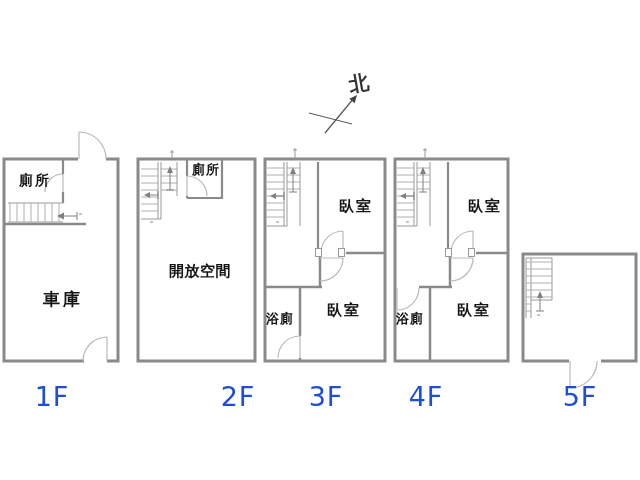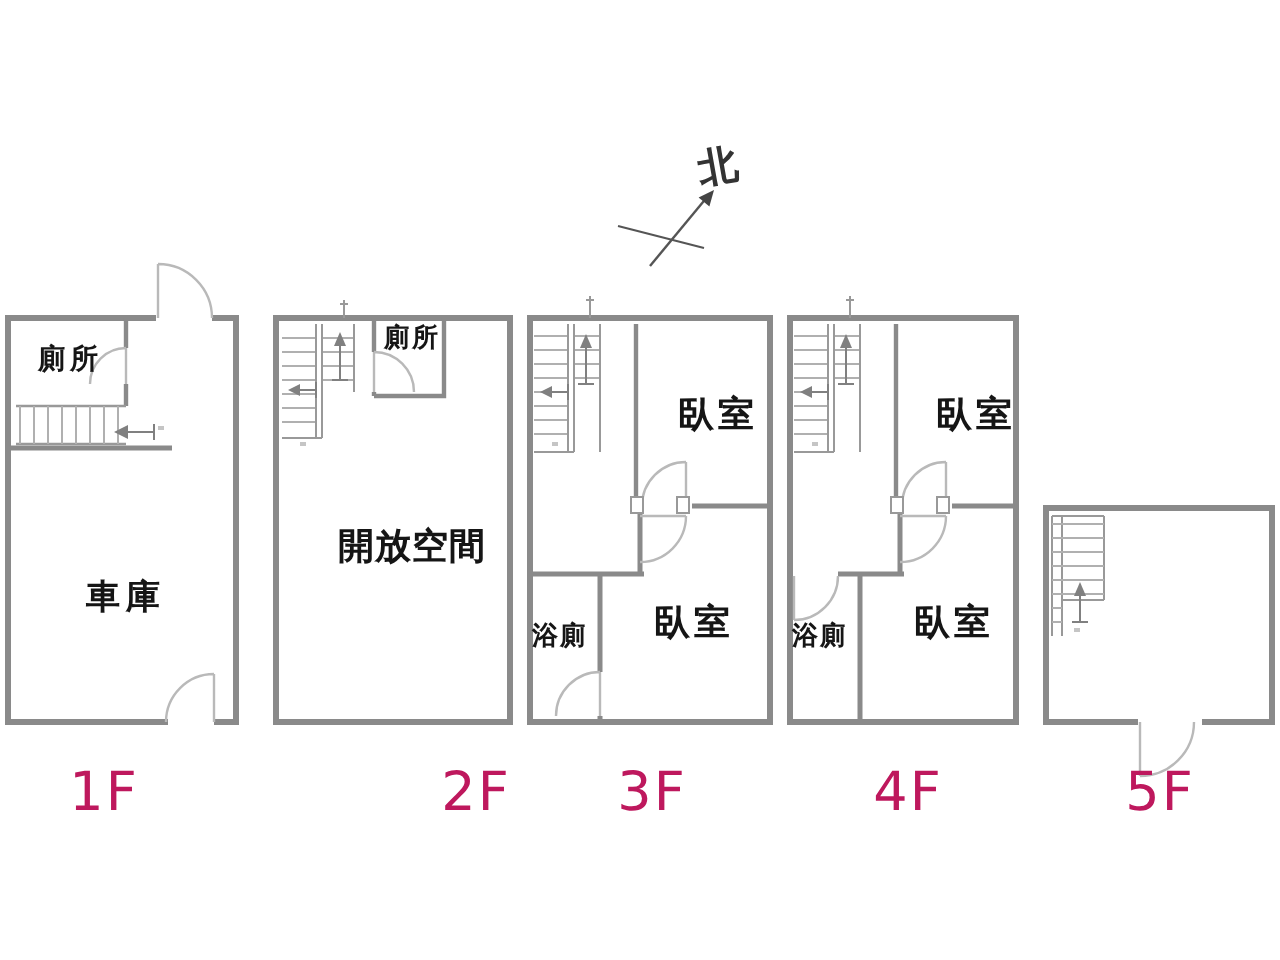--- a/index.html
+++ b/index.html
@@ -1,23 +1,23 @@
 <!DOCTYPE html>
 <html><head>
 <meta charset="utf-8">
 <style>
   html,body{margin:0;padding:0;background:#ffffff;}
   body{width:640px;height:480px;position:relative;overflow:hidden;
        font-family:"DejaVu Sans","Liberation Sans",sans-serif;}
   #stage{position:absolute;left:0;top:0;width:640px;height:480px;background:#fff;}
   #plan-svg{position:absolute;left:0;top:0;z-index:1;}
   .lbl{position:absolute;z-index:3;color:#151515;white-space:nowrap;line-height:1;}
-  .room{font-size:18px;font-weight:600;letter-spacing:2px;}
+  .room{font-size:15px;font-weight:600;letter-spacing:2px;}
   .room-sm{font-size:13px;font-weight:600;letter-spacing:1px;}
-  .floor-tag{font-size:27px;font-weight:500;color:#be185d;transform:translateX(-50%);letter-spacing:1px;}
+  .floor-tag{font-size:27px;font-weight:500;color:#1d4ed8;transform:translateX(-50%);letter-spacing:1px;}
   #watermark{position:absolute;z-index:2;left:155px;top:212px;font-size:51px;font-weight:bold;
              letter-spacing:5px;color:#a2a2a2;mix-blend-mode:multiply;line-height:1;}
   #north-label{position:absolute;z-index:3;left:349px;top:70px;font-size:20px;font-weight:600;
                color:#333;transform:rotate(-10deg);}
 </style>
 </head>
 <body>
 
 <div id="stage">
 
@@ -171,16 +171,16 @@
   <div class="lbl room-sm" style="left:266px;top:312px;">浴廁</div>
   <div class="lbl room" style="left:327px;top:303px;">臥室</div>
 
   <div class="lbl room" style="left:468px;top:199px;">臥室</div>
   <div class="lbl room-sm" style="left:396px;top:312px;">浴廁</div>
   <div class="lbl room" style="left:457px;top:303px;">臥室</div>
 
   <div class="lbl floor-tag" style="left:52px;top:383px;">1F</div>
   <div class="lbl floor-tag" style="left:198px;top:383px;margin-left:40px;">2F</div>
   <div class="lbl floor-tag" style="left:326px;top:383px;">3F</div>
-  <div class="lbl floor-tag" style="left:454px;top:383px;">4F</div>
+  <div class="lbl floor-tag" style="left:426px;top:383px;">4F</div>
   <div class="lbl floor-tag" style="left:580px;top:383px;">5F</div>
 
 </div>
 
 </body></html>

